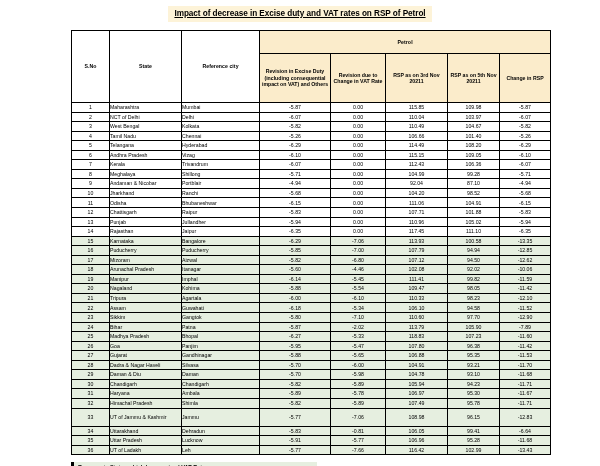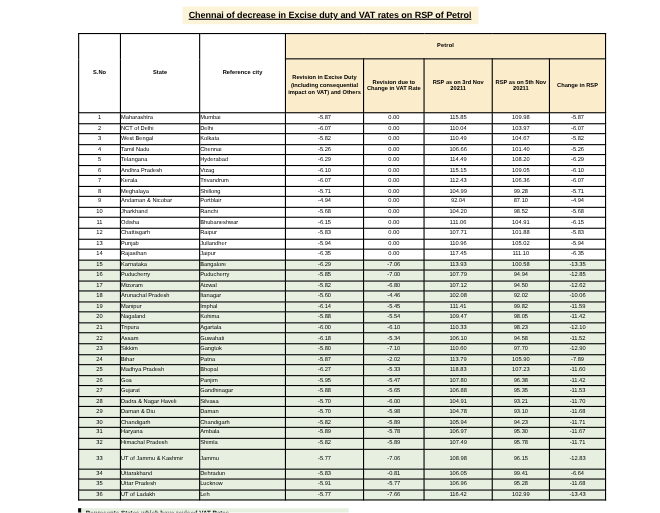--- a/index.html
+++ b/index.html
@@ -145,21 +145,21 @@
     white-space: nowrap;
   }
 </style>
 </head>
 <body>
 
 <div id="page">
 
   <div class="title-wrap">
     <div class="title-band">
-      <div class="title-text">Chennai of decrease in Excise duty and VAT rates on RSP of Petrol</div>
+      <div class="title-text">Impact of decrease in Excise duty and VAT rates on RSP of Petrol</div>
     </div>
   </div>
 
   <div class="table-wrap">
     <table class="rsp">
       <colgroup>
         <col class="c-sno">
           <col class="c-state">
           <col class="c-city">
         <col class="c-rev">

